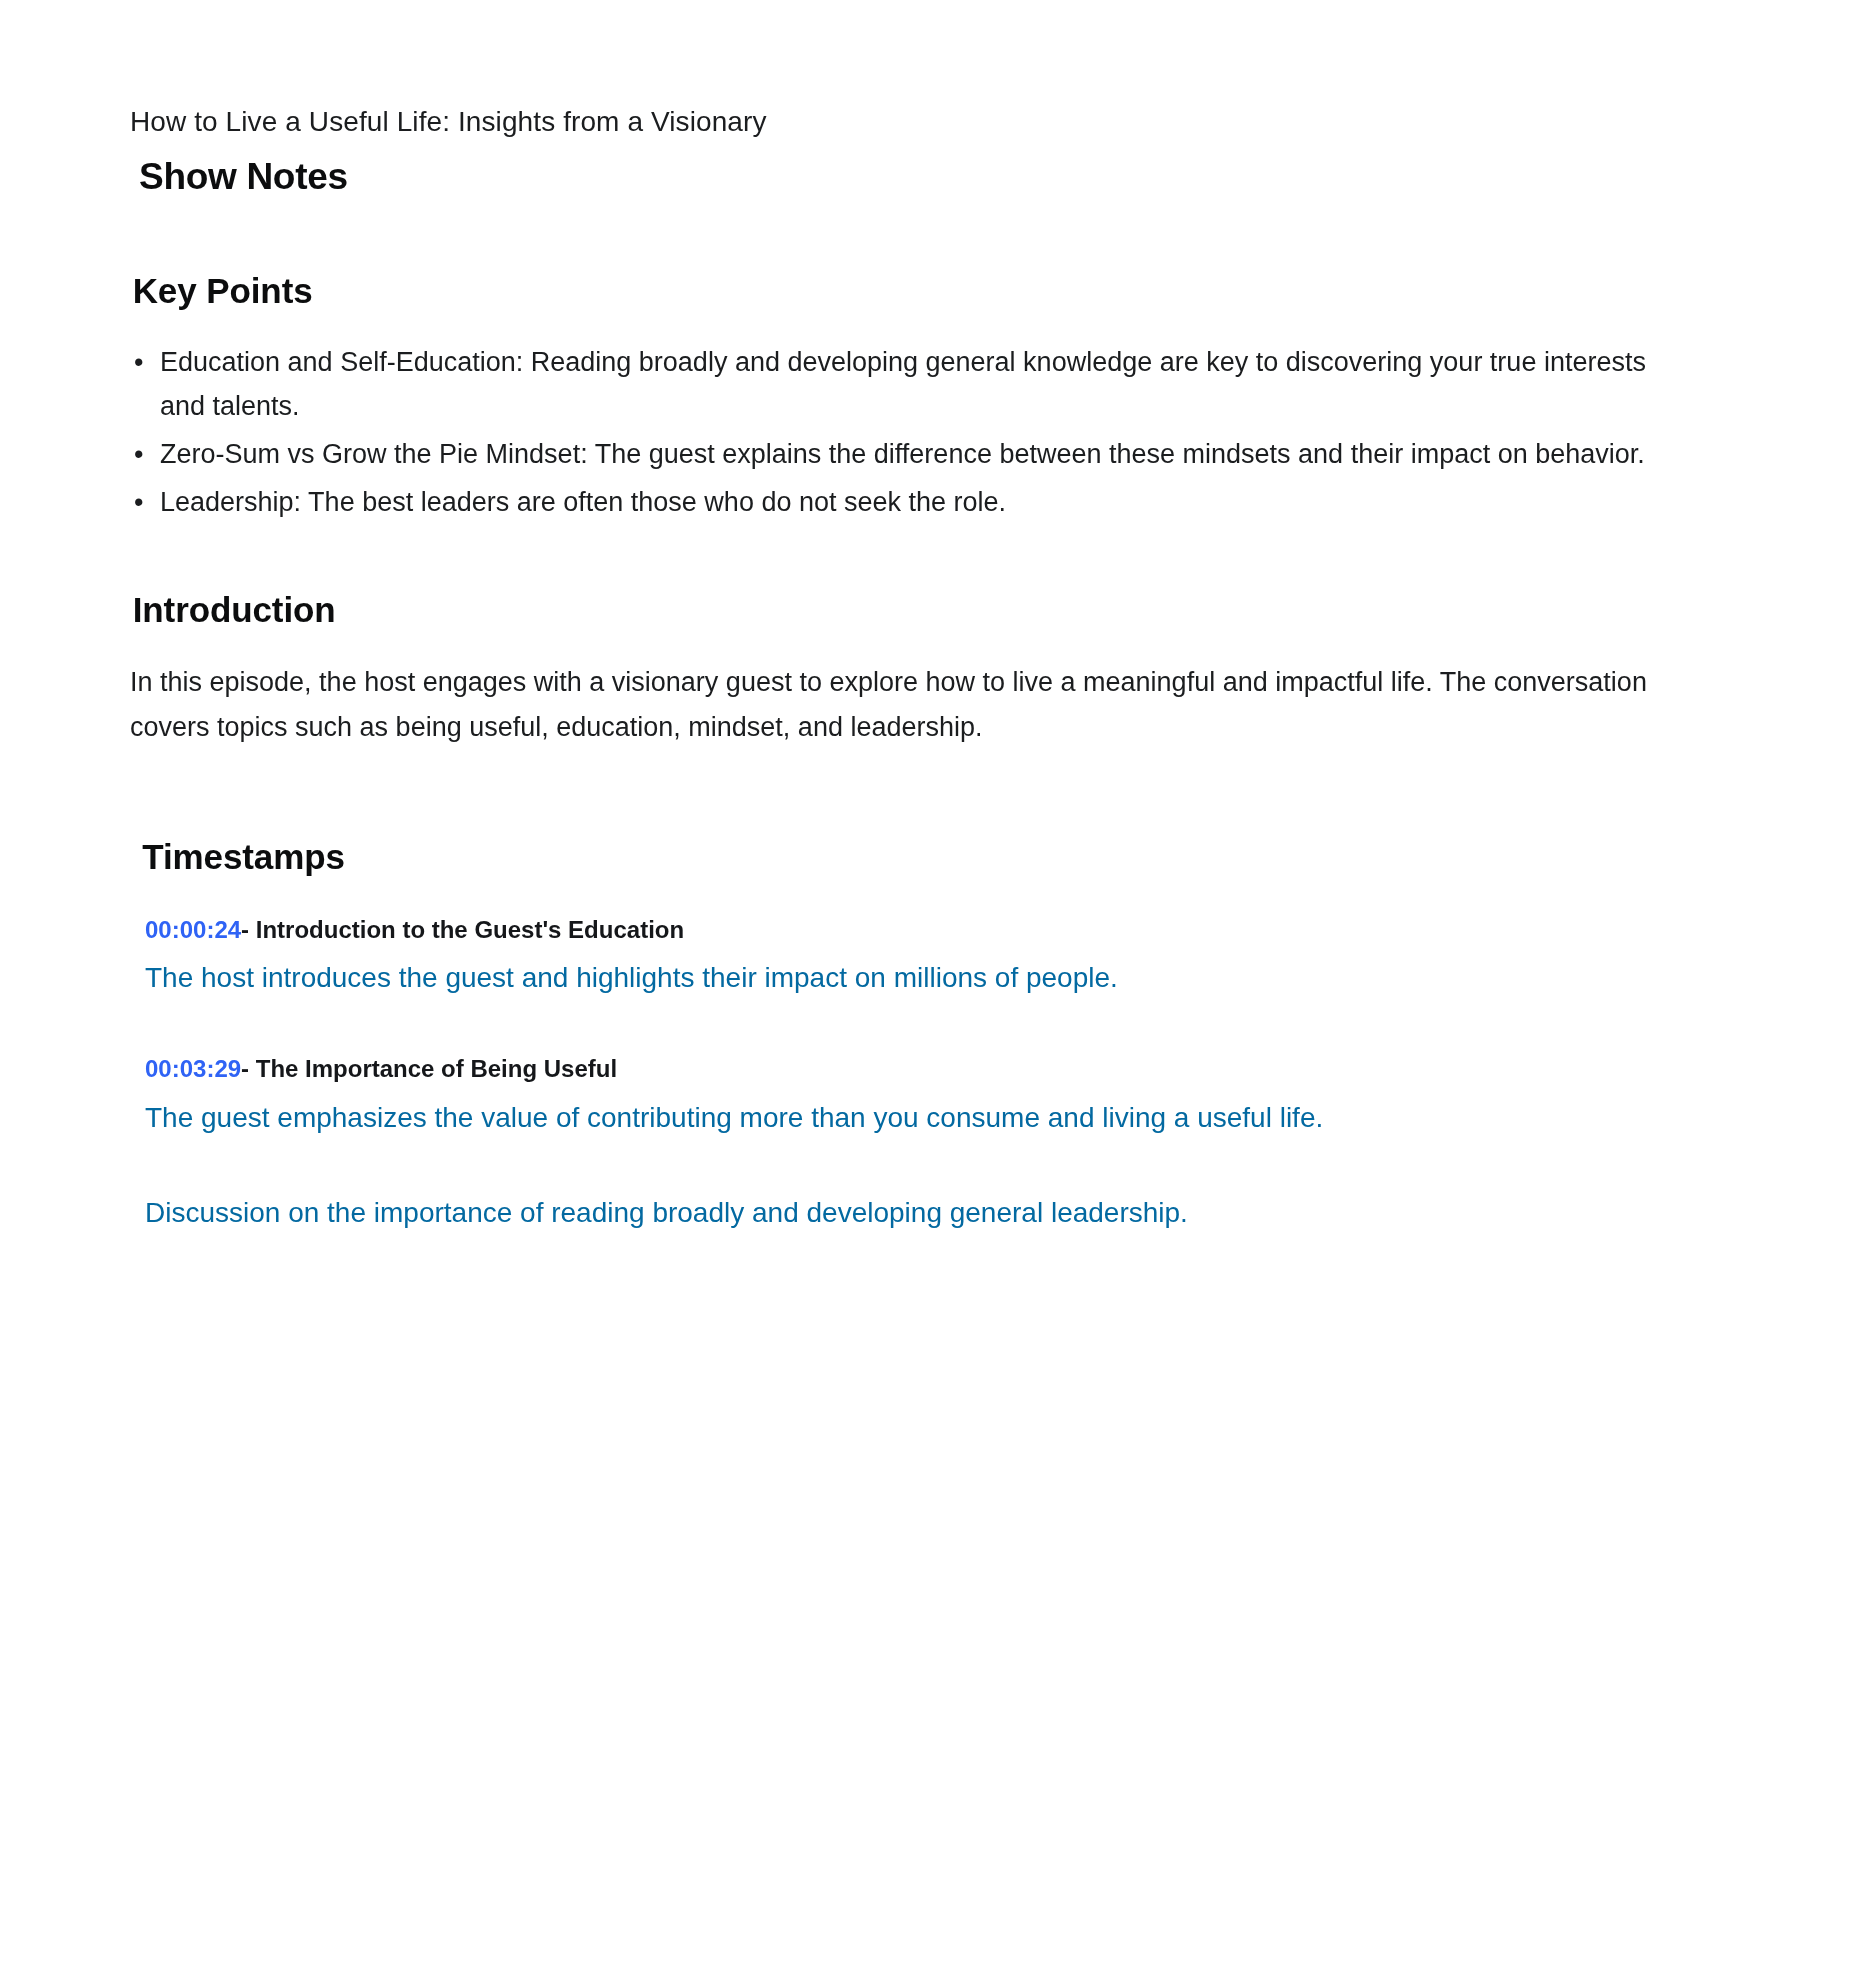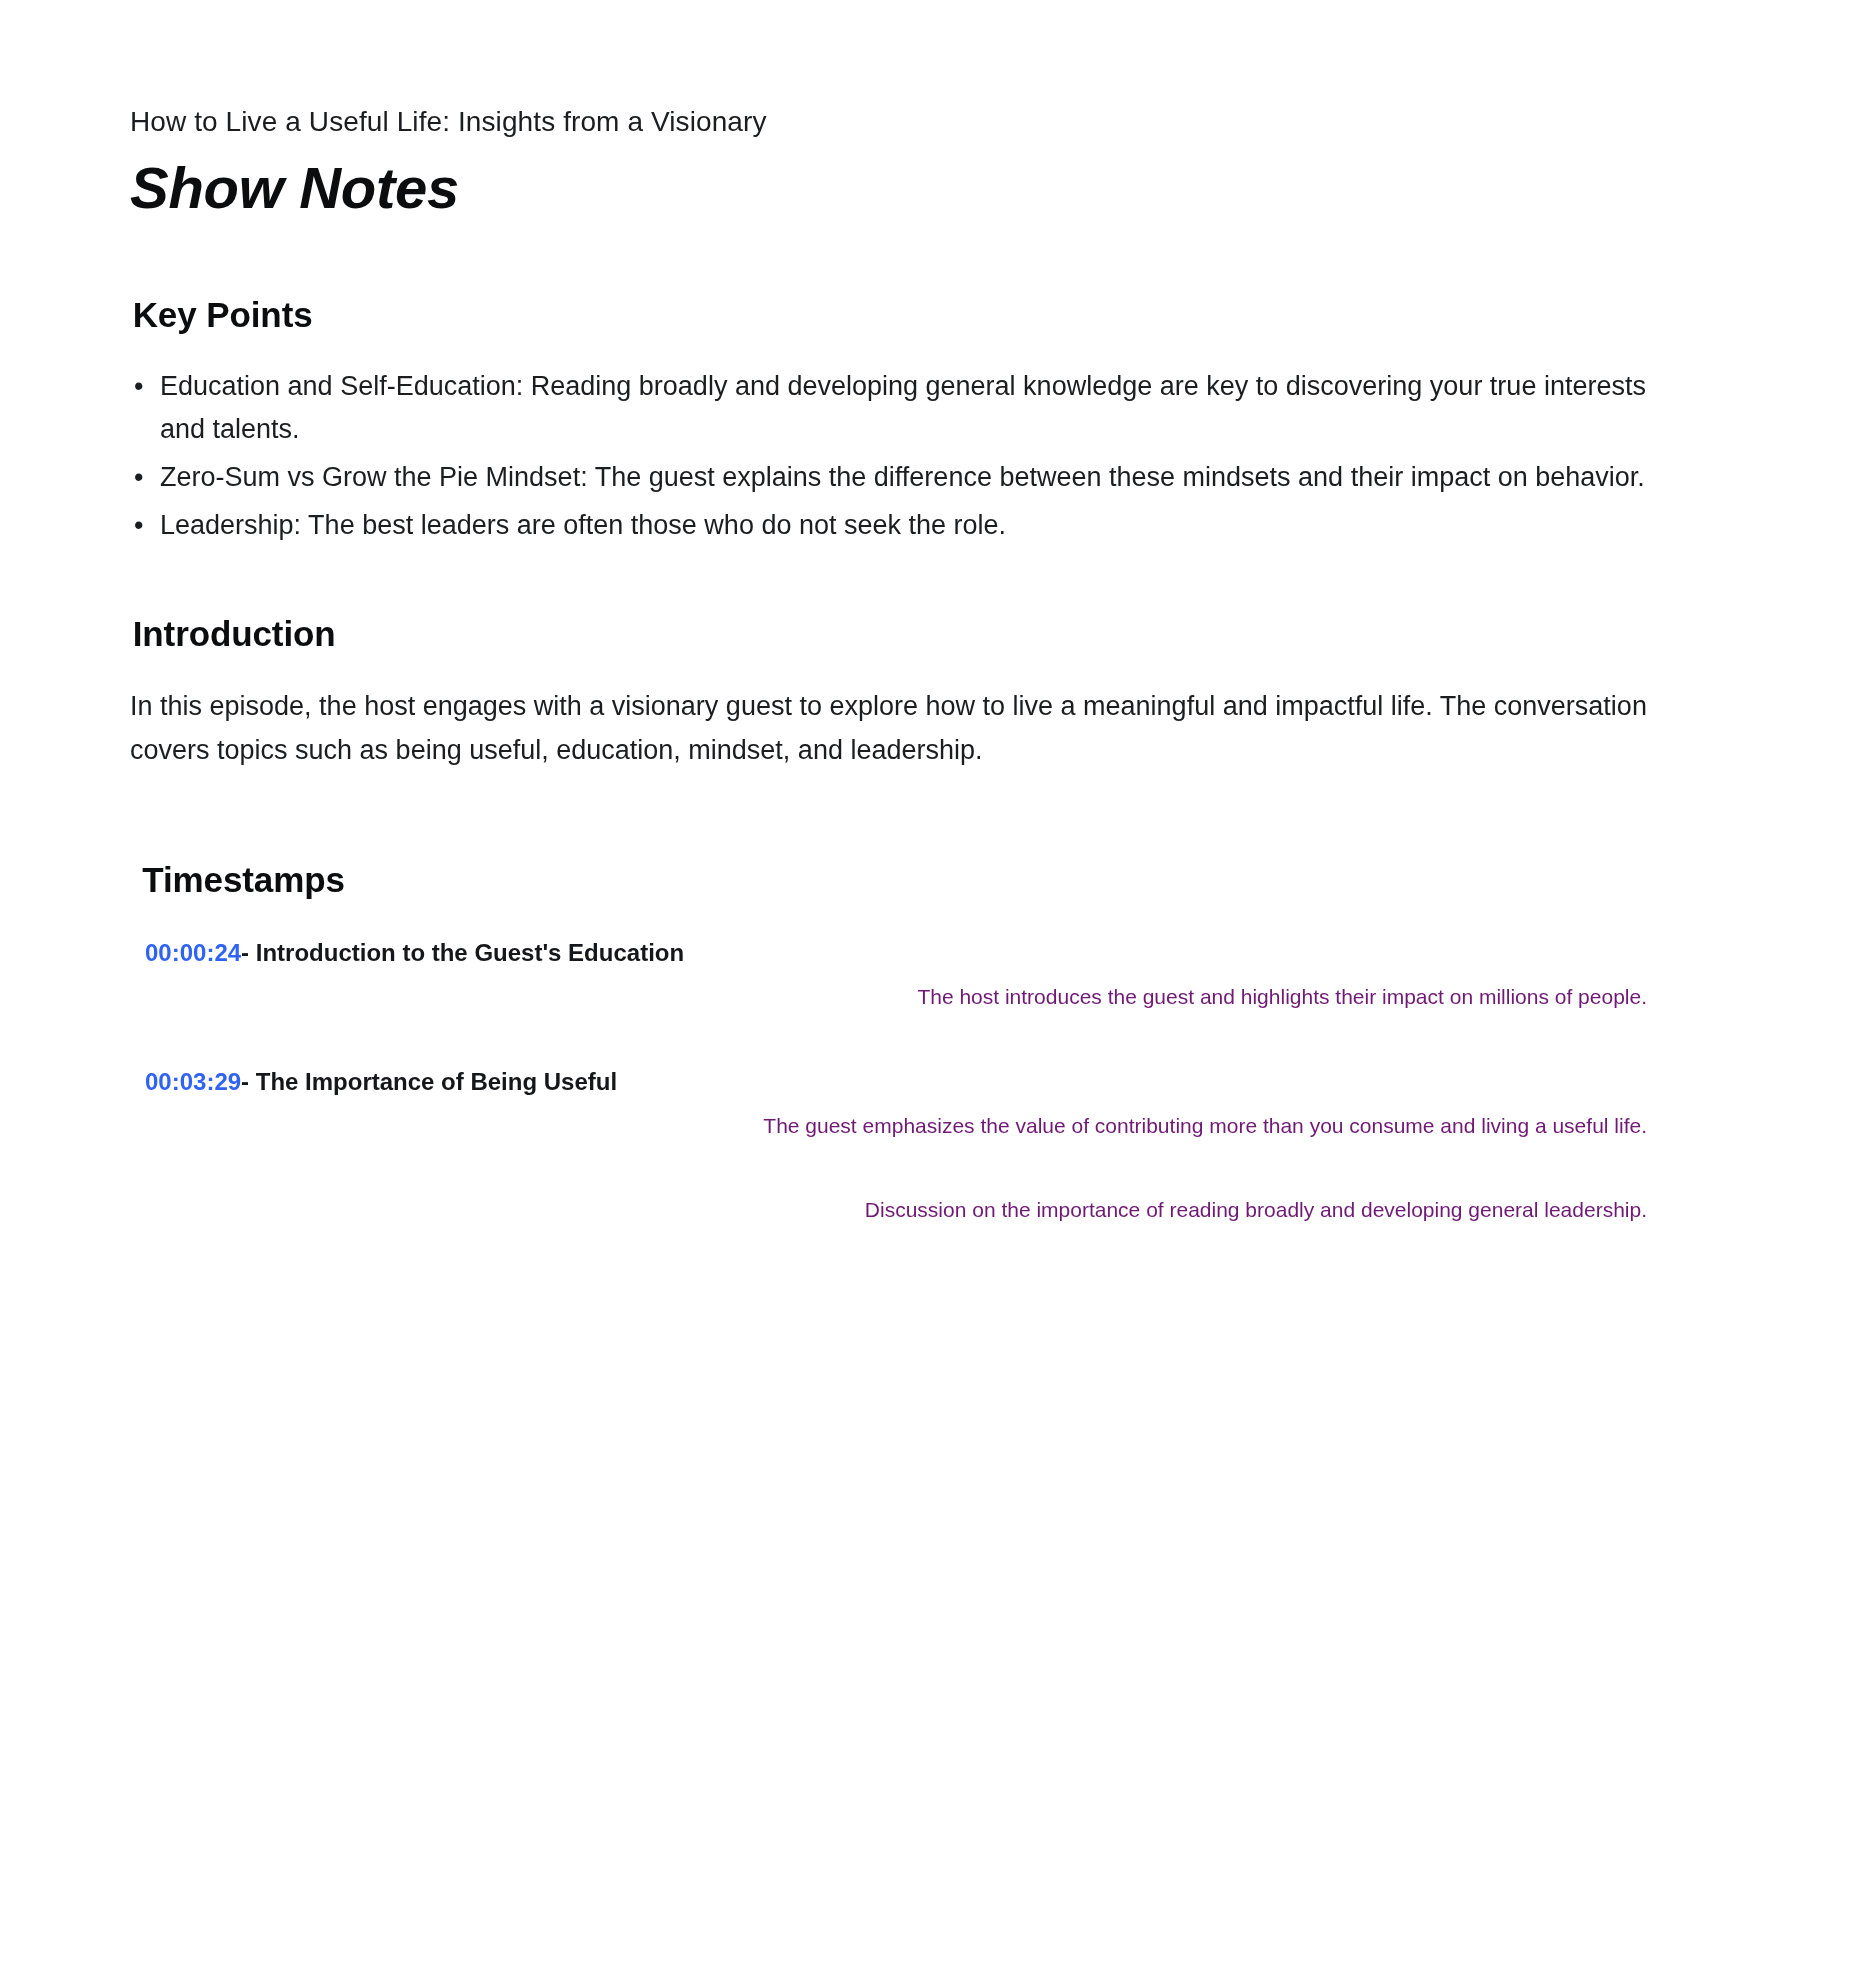--- a/index.html
+++ b/index.html
@@ -23,27 +23,26 @@
   }
   .episode-title {
     font-size: 28px;
     line-height: 1.35;
     color: #1b1d1f;
     font-weight: 400;
     letter-spacing: 0.1px;
     margin: 0 0 15px 0;
   }
   .doc-title {
-    font-size: 58px;
+    font-size: 37px;
     line-height: 1.12;
     font-weight: 700;
     letter-spacing: -0.3px;
     color: #0c0d0e;
-    margin: 0 0 74px 0;
-    font-style: italic;
+    margin: 0 0 74px 9px;
   }
   .section {
     margin-bottom: 66px;
   }
   .section-heading {
     font-size: 35px;
     font-weight: 700;
     letter-spacing: -0.1px;
     color: #0c0d0e;
     margin: 0 0 30px 2.7px;
@@ -105,26 +104,25 @@
   }
   .ts-dash {
     color: #15171a;
     font-weight: 700;
   }
   .ts-label {
     color: #15171a;
     font-weight: 700;
   }
   .ts-desc {
-    font-size: 21px;
+    font-size: 28px;
     line-height: 1.5;
-    color: #701a75;
+    color: #0369a1;
     font-weight: 400;
     max-width: 1597px;
-    text-align: right;
   }
 </style>
 </head>
 <body>
 
 <div class="page">
 
   <div class="episode-title">How to Live a Useful Life: Insights from a Visionary</div>
   <h1 class="doc-title">Show Notes</h1>
 

